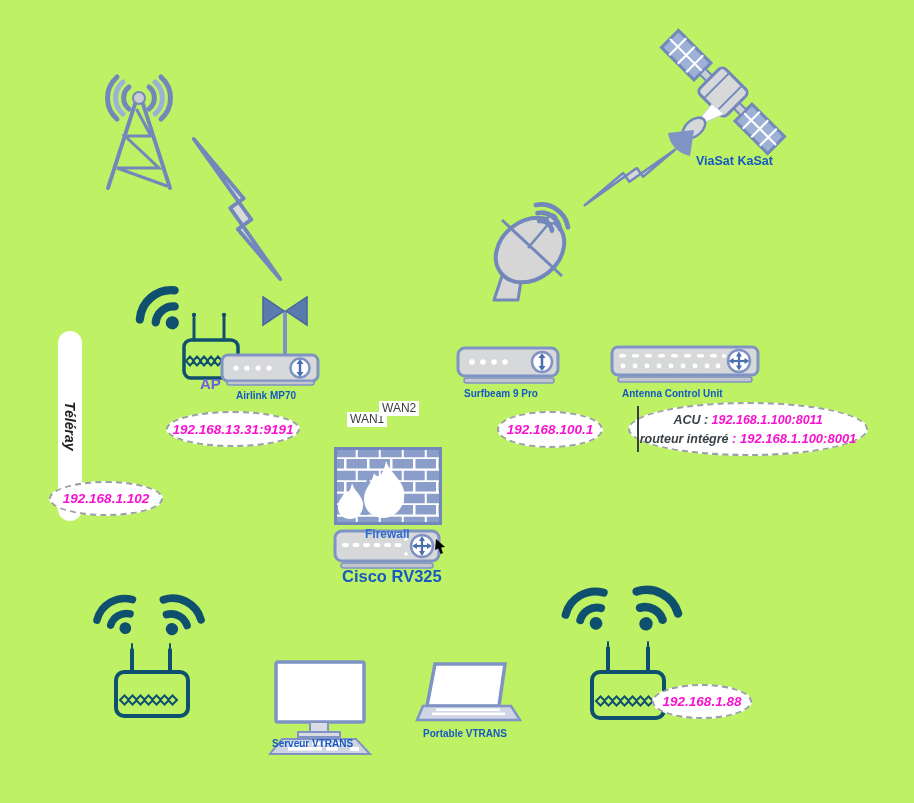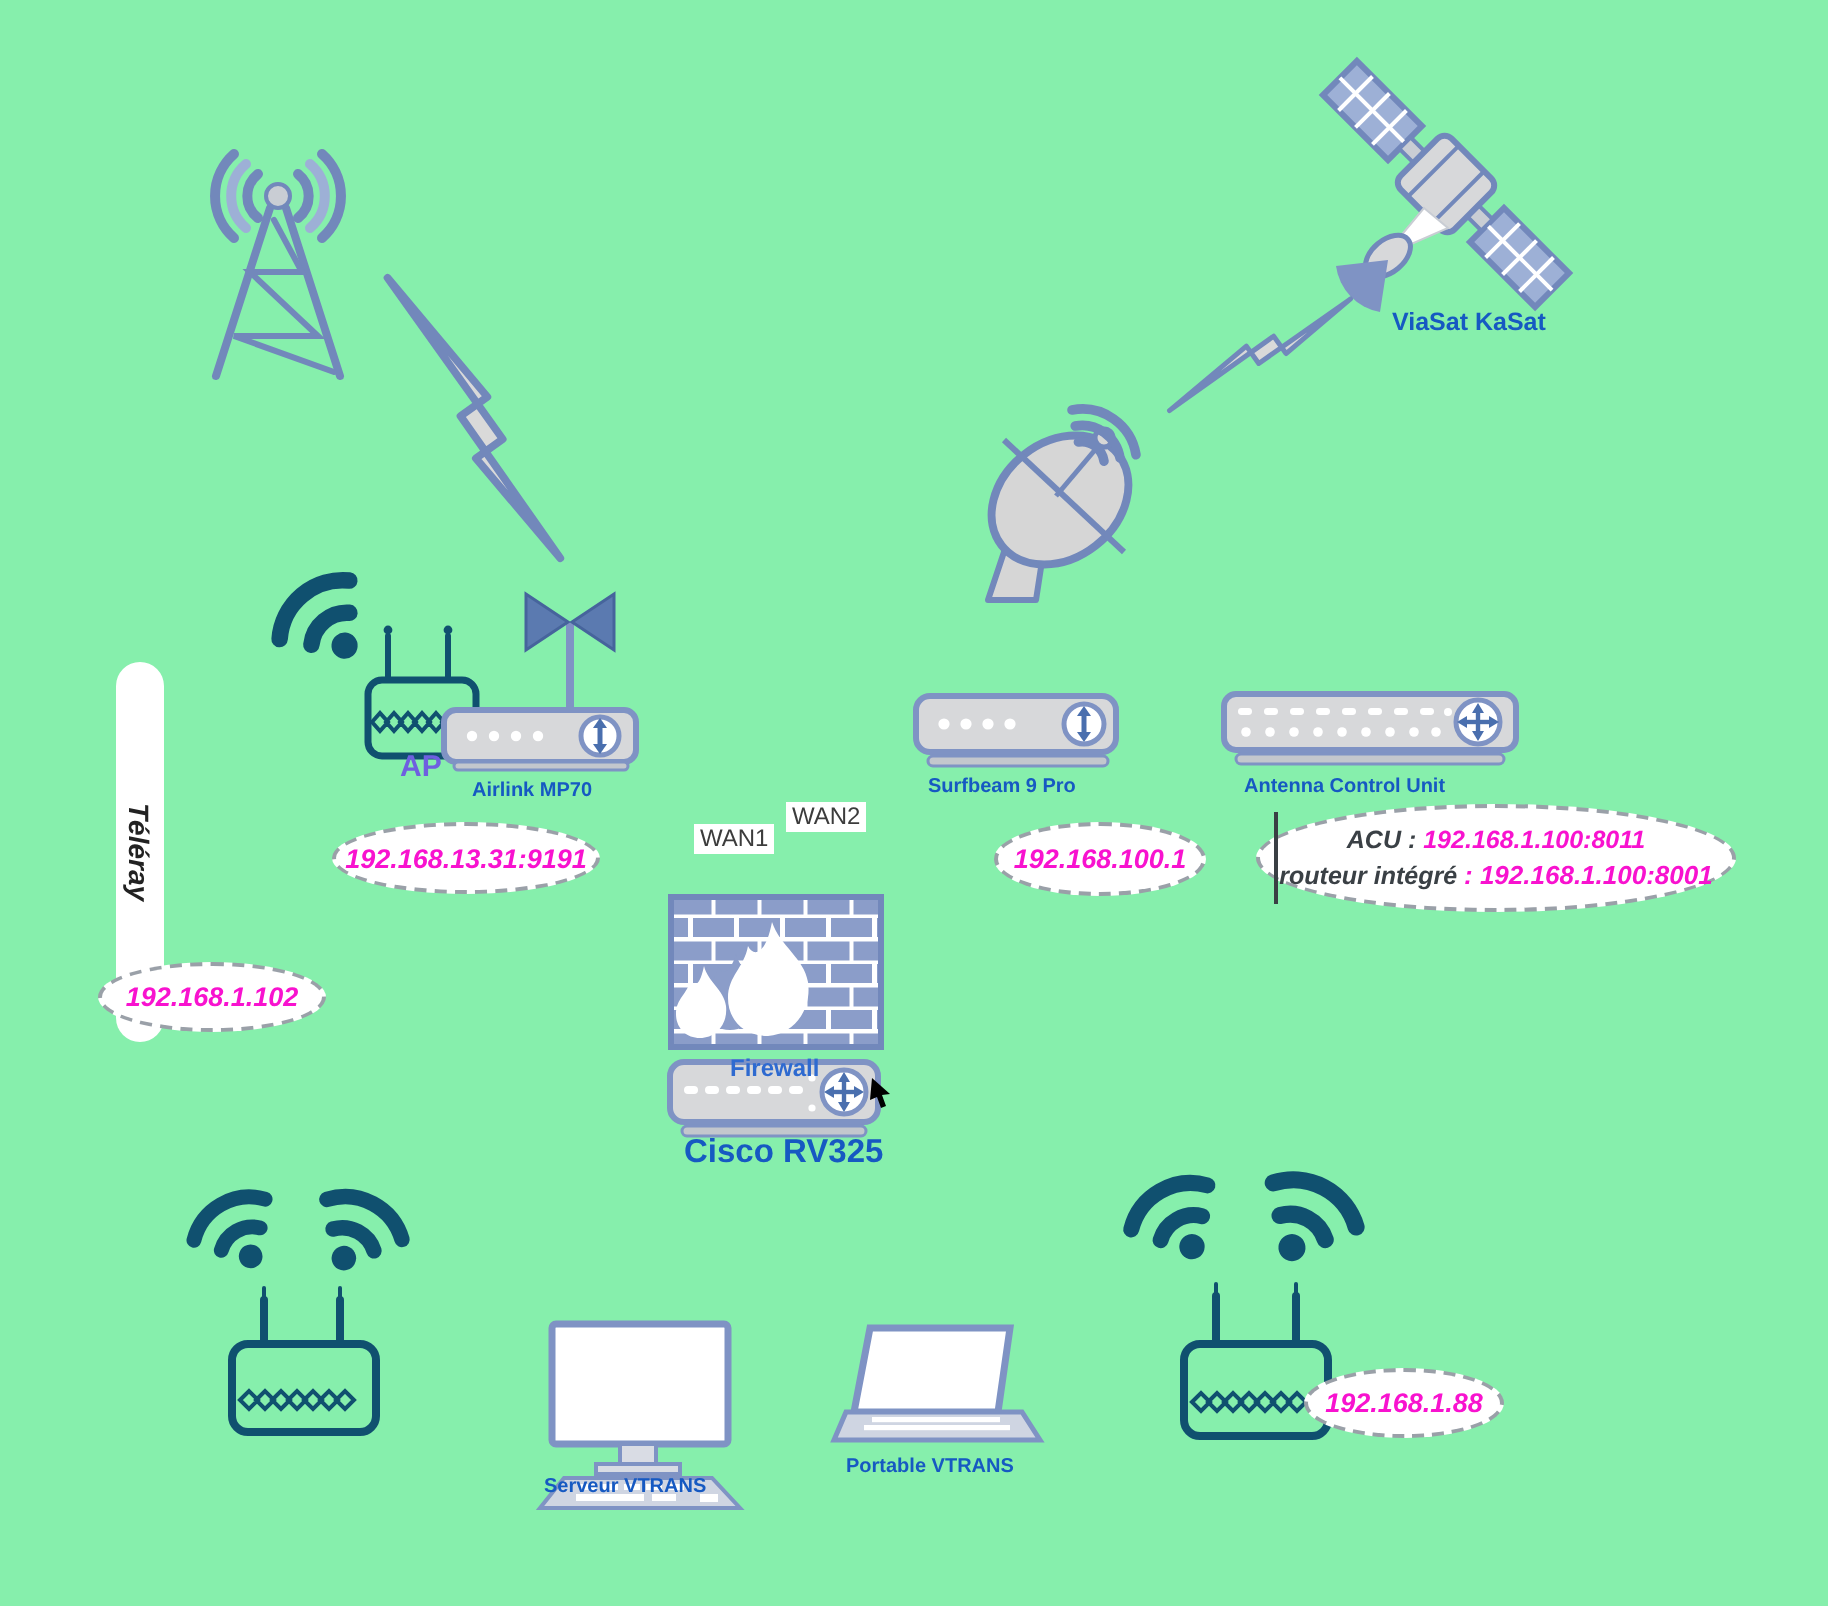--- a/index.html
+++ b/index.html
@@ -1,16 +1,16 @@
 <!DOCTYPE html>
 <html><head>
 <meta charset="utf-8">
 <style>
   html,body{margin:0;padding:0;background:#000;}
-  #canvas{position:relative;width:914px;height:803px;background:#86efac;overflow:hidden;
+  #canvas{position:relative;width:914px;height:803px;background:#bef264;overflow:hidden;
           font-family:"Liberation Sans",sans-serif;}
   .abs{position:absolute;}
   .lbl{position:absolute;font-weight:bold;font-size:10px;color:#1659c2;white-space:nowrap;}
   .cloud{position:absolute;background:#fff;border:2px dashed #9aa0a8;border-radius:50%;
          display:flex;align-items:center;justify-content:center;white-space:nowrap;}
   .ip{color:#f812cf;font-style:italic;font-weight:bold;font-size:13.5px;}
   .dark-it{color:#3a4045;font-style:italic;font-weight:bold;font-size:12.5px;text-align:right;}
   .wan{position:absolute;background:#fff;color:#3c3c3c;font-size:12px;padding:1px 3px;line-height:13px;}
   .pole{position:absolute;background:#fff;border-radius:12px;display:flex;align-items:center;justify-content:center;}
   .pole span{transform:rotate(90deg);font-weight:bold;font-style:italic;font-size:14px;color:#222;white-space:nowrap;}
@@ -150,21 +150,21 @@
 
   <div class="cloud" style="left:166px;top:411px;width:130px;height:32px;">
     <span class="ip">192.168.13.31:9191</span>
   </div>
 
   <div class="cloud" style="left:49px;top:481px;width:110px;height:31px;">
     <span class="ip">192.168.1.102</span>
   </div>
 
   <div class="wan" style="left:347px;top:412px;">WAN1</div>
-  <div class="wan" style="left:393px;top:401px;">WAN2</div>
+  <div class="wan" style="left:379px;top:401px;">WAN2</div>
 
   <div class="abs" style="left:334px;top:447px;width:108px;height:78px;">
     <svg width="108" height="78" viewBox="0 0 108 78">
       <defs>
         <pattern id="bricks" width="23" height="23" patternUnits="userSpaceOnUse">
           <rect width="23" height="23" fill="#ffffff"></rect>
           <rect x="0.75" y="0.75" width="21" height="9.5" fill="#8b9dc9"></rect>
           <rect x="-11" y="12" width="21" height="9.5" fill="#8b9dc9"></rect>
           <rect x="12.5" y="12" width="21" height="9.5" fill="#8b9dc9"></rect>
         </pattern>

